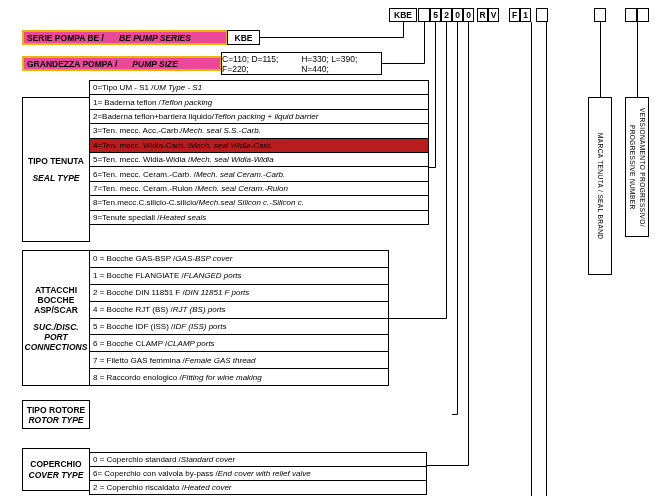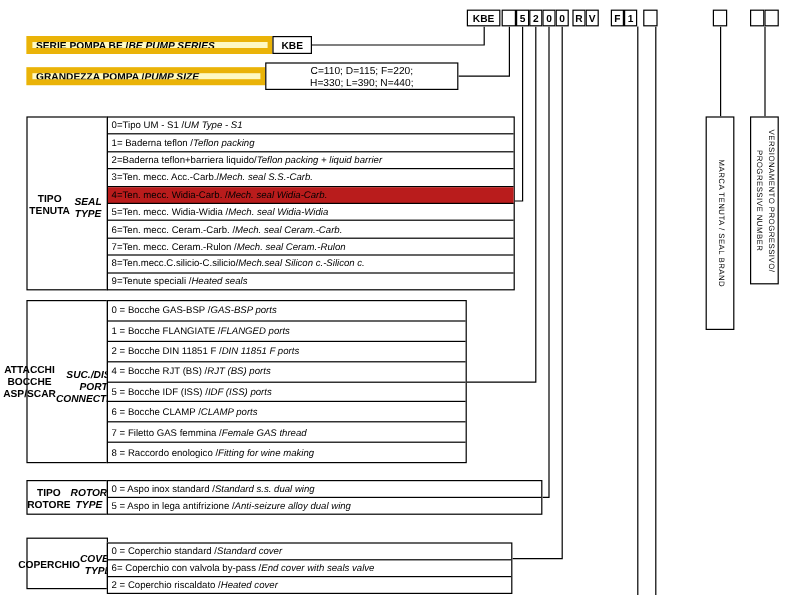--- a/index.html
+++ b/index.html
@@ -6,26 +6,26 @@
   .page{position:relative;width:672px;height:496px;background:#ffffff;
         font-family:"Liberation Sans",sans-serif;color:#000;overflow:hidden;}
   .abs{position:absolute;box-sizing:border-box;}
   .bx{border:1px solid #000;background:#fff;}
   .cell{display:flex;align-items:center;justify-content:center;font-size:8.5px;font-weight:700;}
   .rows{border:1px solid #000;display:flex;flex-direction:column;background:#fff;}
   .row{flex:1;min-height:0;border-bottom:1px solid #000;display:flex;align-items:center;
        padding-left:3px;font-size:8px;white-space:nowrap;overflow:hidden;}
   .row:last-child{border-bottom:none;}
   .en{font-style:italic;}
-  .lbl{border:1px solid #000;background:#fff;display:flex;flex-direction:row;align-items:center;
+  .lbl{border:1px solid #000;background:#fff;display:flex;flex-direction:column;align-items:center;
        justify-content:center;text-align:center;font-size:8.5px;font-weight:700;line-height:10px;padding:1px;}
   .lbl .en{margin-top:7px;}
   .hline{display:flex;align-items:center;padding-left:3px;font-size:8.5px;font-weight:700;
-         border:5px solid #eab308;background:#fef9c3;white-space:nowrap;overflow:hidden;}
-  .sizevals{display:flex;flex-direction:column;justify-content:center;align-items:center;
+         border:2px solid #eab308;background:#ec4899;white-space:nowrap;overflow:hidden;gap:15px;}
+  .sizevals{display:flex;flex-direction:row;justify-content:center;align-items:center;
             font-size:8.5px;border:1px solid #000;background:#fff;line-height:10px;}
   .vwrap{display:flex;align-items:center;justify-content:center;border:1px solid #000;background:#fff;}
   .vtext{writing-mode:vertical-rl;font-size:6.5px;line-height:10px;letter-spacing:.4px;text-align:center;}
   .vclip{max-height:128px;}
   svg{pointer-events:none;}
 </style>
 </head>
 <body>
 
 <div class="page">
@@ -72,21 +72,21 @@
   </div>
   <div class="sizevals abs" style="left:221px;top:52px;width:161px;height:23px">
     <span>C=110; D=115; F=220;</span>
     <span>H=330; L=390; N=440;</span>
   </div>
 
   <div class="lbl abs" style="left:22px;top:97px;width:68px;height:145px">
     <span>TIPO TENUTA</span>
     <span class="en">SEAL TYPE</span>
   </div>
-  <div class="rows abs" style="left:89px;top:97px;width:340px;height:145px">
+  <div class="rows abs" style="left:89px;top:80px;width:340px;height:145px">
     <div class="row">
         <span>0=Tipo UM - S1 / </span>
         <span class="en">UM Type - S1</span>
       </div>
     <div class="row">
         <span>1= Baderna teflon / </span>
         <span class="en">Teflon packing</span>
       </div>
     <div class="row">
         <span>2=Baderna teflon+barriera liquido/</span>
@@ -122,21 +122,21 @@
       </div>
   </div>
 
   <div class="lbl abs" style="left:22px;top:250px;width:68px;height:136px">
     <span>ATTACCHI BOCCHE ASP/SCAR</span>
     <span class="en">SUC./DISC. PORT CONNECTIONS</span>
   </div>
   <div class="rows abs" style="left:89px;top:250px;width:300px;height:136px">
     <div class="row">
         <span>0 = Bocche GAS-BSP / </span>
-        <span class="en">GAS-BSP ports</span>
+        <span class="en">GAS-BSP cover</span>
       </div>
     <div class="row">
         <span>1 = Bocche FLANGIATE / </span>
         <span class="en">FLANGED ports</span>
       </div>
     <div class="row">
         <span>2 = Bocche DIN 11851 F / </span>
         <span class="en">DIN 11851 F ports</span>
       </div>
     <div class="row">
@@ -158,43 +158,33 @@
     <div class="row">
         <span>8 = Raccordo enologico / </span>
         <span class="en">Fitting for wine making</span>
       </div>
   </div>
 
   <div class="lbl abs" style="left:22px;top:400px;width:68px;height:29px">
     <span>TIPO ROTORE</span>
     <span class="en" style="margin-top:0">ROTOR TYPE</span>
   </div>
-  <div class="rows abs" style="left:89px;top:400px;width:363px;height:29px">
-    <div class="row">
-        <span>0 = Aspo inox standard / </span>
-        <span class="en">Standard s.s. dual wing</span>
-      </div>
-    <div class="row">
-        <span>5 = Aspo in lega antifrizione / </span>
-        <span class="en">Anti-seizure alloy dual wing</span>
-      </div>
-  </div>
 
   <div class="lbl abs" style="left:22px;top:448px;width:68px;height:43px">
     <span>COPERCHIO</span>
     <span class="en" style="margin-top:1px">COVER TYPE</span>
   </div>
   <div class="rows abs" style="left:89px;top:452px;width:338px;height:43px">
     <div class="row">
         <span>0 = Coperchio standard / </span>
         <span class="en">Standard cover</span>
       </div>
     <div class="row">
         <span>6= Coperchio con valvola by-pass / </span>
-        <span class="en">End cover with seals valve</span>
+        <span class="en">End cover with relief valve</span>
       </div>
     <div class="row">
         <span>2 = Coperchio riscaldato / </span>
         <span class="en">Heated cover</span>
       </div>
   </div>
 
   <div class="vwrap abs" style="left:588px;top:97px;width:24px;height:178px">
     <span class="vtext">MARCA TENUTA / SEAL BRAND</span>
   </div>

